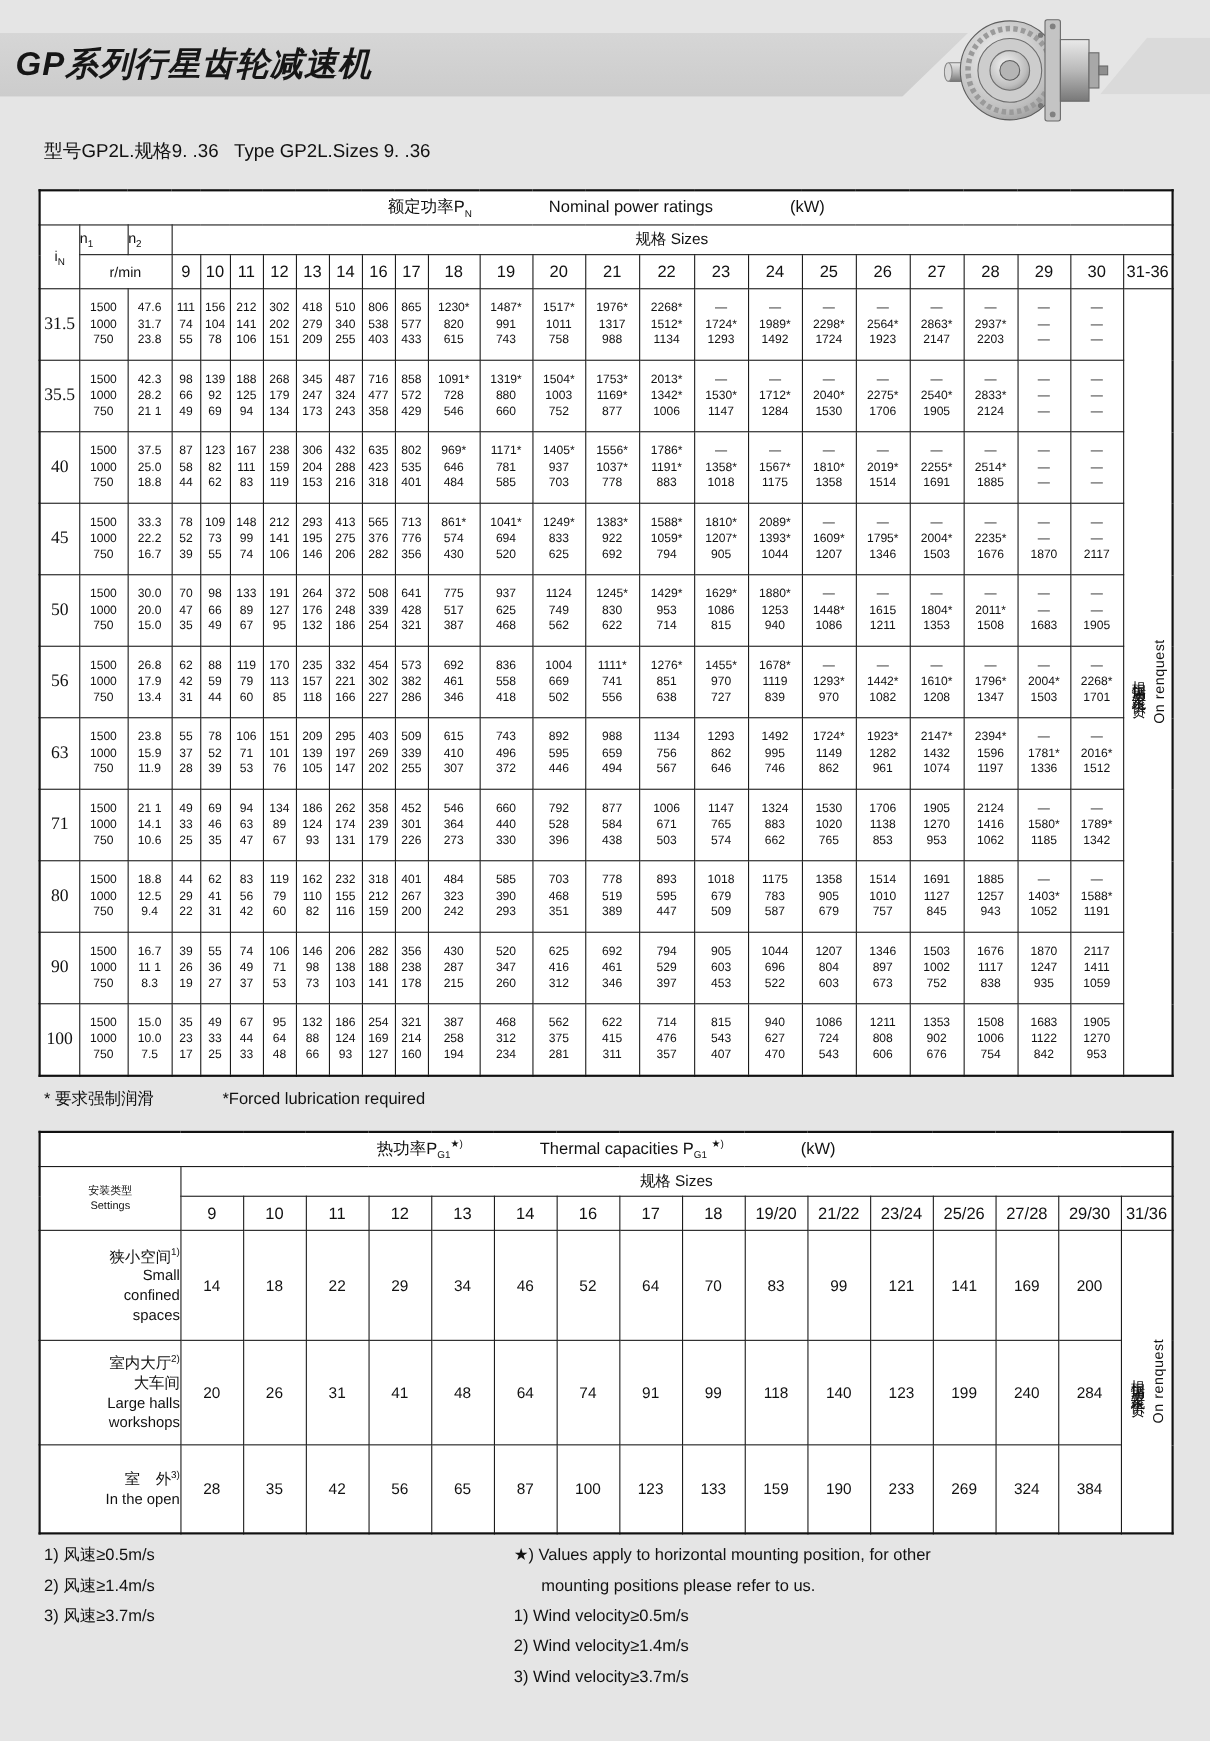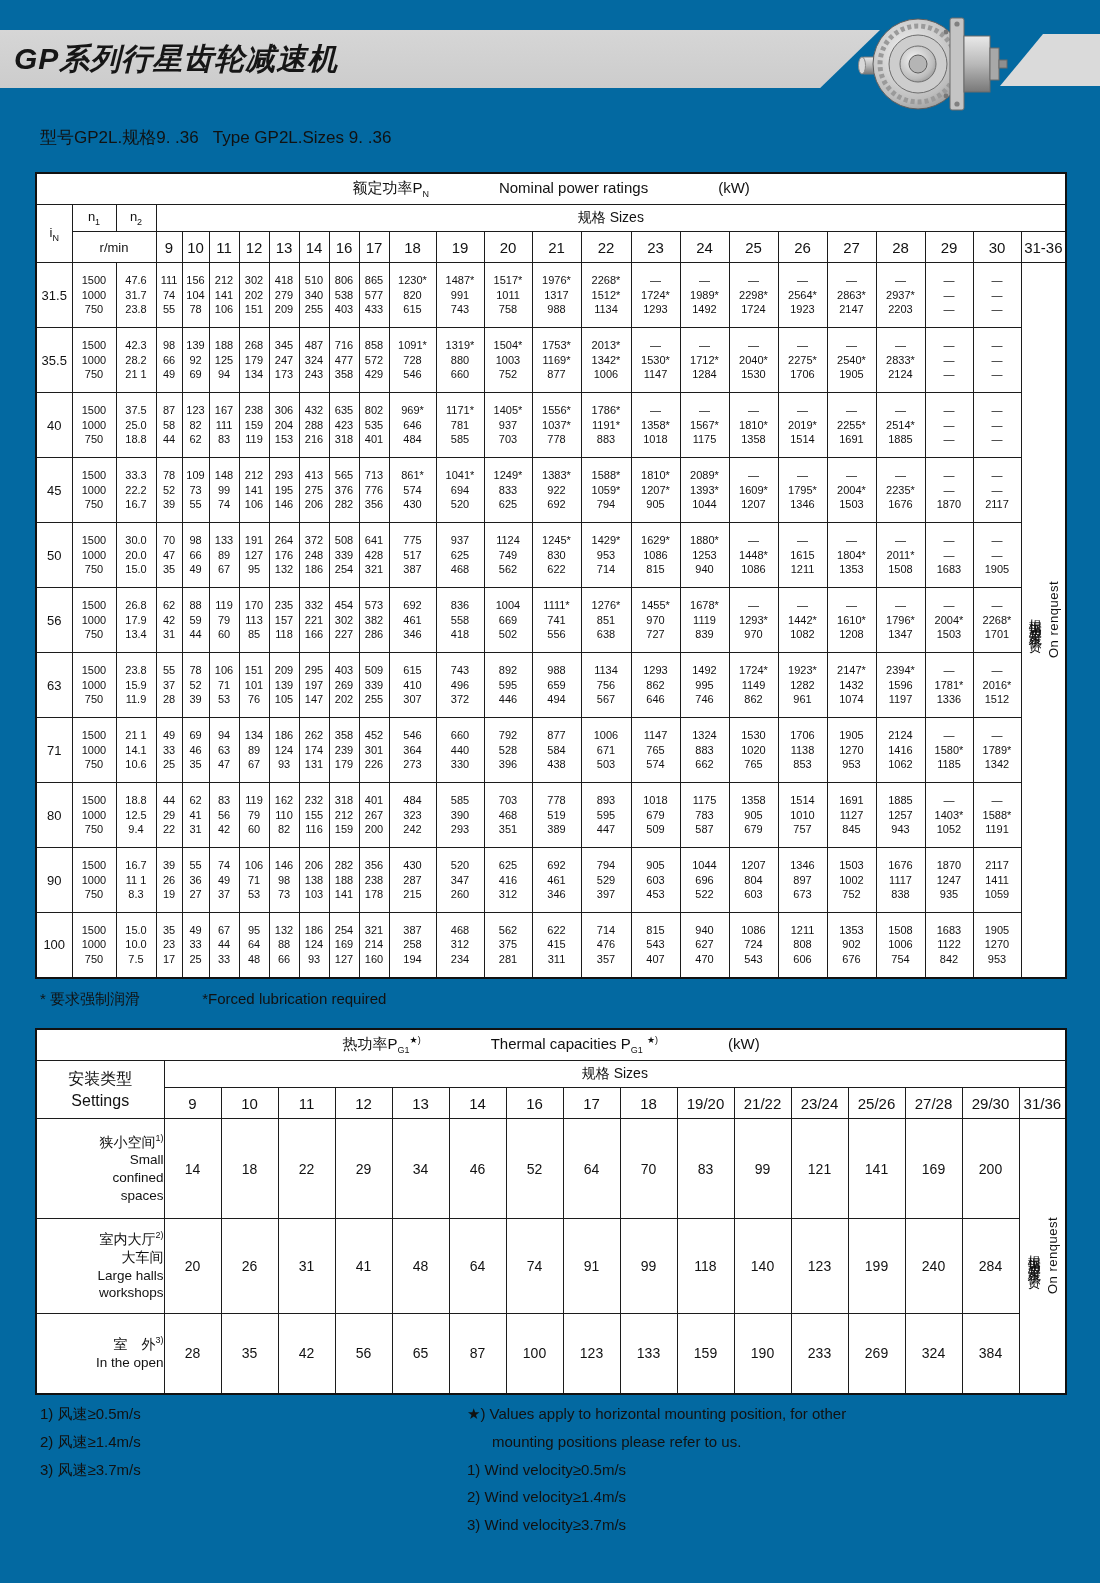--- a/index.html
+++ b/index.html
@@ -1,17 +1,17 @@
 <!DOCTYPE html>
 <html><head>
 <meta charset="utf-8">
 <style>
   html,body{margin:0;padding:0;background:#fff;}
   body{font-family:"Liberation Sans","DejaVu Sans",sans-serif;color:#111;}
-  #page{position:relative;width:1100px;height:1583px;background:#0369a1;overflow:hidden;}
+  #page{position:relative;width:1100px;height:1583px;background:#e5e5e5;overflow:hidden;}
 
   
   .banner{position:absolute;top:30px;left:0;width:880px;height:58px;
     background:linear-gradient(180deg,#d6d6d6,#cccccc);
     clip-path:polygon(0 0,100% 0,93.2% 100%,0 100%);}
   .banner-title{font-size:30px;font-weight:bold;font-style:italic;
     letter-spacing:1px;color:#161616;line-height:58px;padding-left:14px;}
   .band-right{position:absolute;top:34px;left:1000px;width:100px;height:52px;
     background:#dadada;clip-path:polygon(43% 0,100% 0,100% 100%,0 100%);}
   .product{position:absolute;top:10px;left:858px;}
@@ -22,39 +22,39 @@
 
   
   table{border-collapse:collapse;table-layout:fixed;background:#fff;border:2px solid #111;}
   th,td{border:1px solid #1c1c1c;padding:0;font-weight:normal;vertical-align:middle;}
   .tbl-title{height:30px;font-size:15px;}
   .tbl-title .ttl-flex{display:flex;justify-content:center;gap:70px;align-items:baseline;}
   sub{font-size:9px;}
   sup{font-size:9px;}
 
   #table1{position:absolute;top:172px;left:35px;width:1030px;padding-left:12px;}
-  #table1 .n-h{font-size:13px;height:26px;text-align:center;}
+  #table1 .n-h{font-size:13px;height:26px;text-align:left;}
   #table1 .in-h{font-size:13px;text-align:center;}
   #table1 .sizes-h{font-size:14px;height:26px;text-align:center;}
   #table1 .rmin-h{font-size:13px;height:30px;text-align:center;}
   .size-h{font-size:15px;height:30px;text-align:center;}
   #t1-body tr{height:65px;}
   #t1-body td{text-align:center;}
   td.ml{white-space:pre-line;font-size:11px;line-height:1.34;}
-  td.in-cell{font-size:13px;}
+  td.in-cell{font-size:16px;font-family:Liberation Serif, serif;}
   td.vert-cell{vertical-align:middle;}
   .vwrap{display:flex;flex-direction:row;align-items:center;justify-content:center;gap:2px;}
   .vcjk{writing-mode:vertical-rl;text-orientation:upright;font-size:13px;letter-spacing:3px;}
   .vlat{writing-mode:vertical-rl;transform:rotate(180deg);font-size:13px;letter-spacing:0.5px;}
 
   .t1-foot{position:absolute;top:990px;left:40px;font-size:15px;}
   .t1-foot span{margin-right:58px;}
 
   #table2{position:absolute;top:1028px;left:35px;width:1030px;}
-  #table2 .settings-h{font-size:16px;text-align:center;line-height:1.35;}
+  #table2 .settings-h{font-size:10px;text-align:center;line-height:1.35;}
   #table2 .sizes-h{font-size:14px;height:26px;text-align:center;}
   #t2-body tr:nth-child(1){height:100px;}
   #t2-body tr:nth-child(2){height:95px;margin-top:41px;}
   #t2-body tr:nth-child(3){height:80px;}
   #t2-body td.val2{font-size:14px;text-align:center;}
   #t2-body td.lab{text-align:right;line-height:1.32;}
   .lab-cn{font-size:14px;}
   .lab-en{font-size:13.5px;}
 
   

